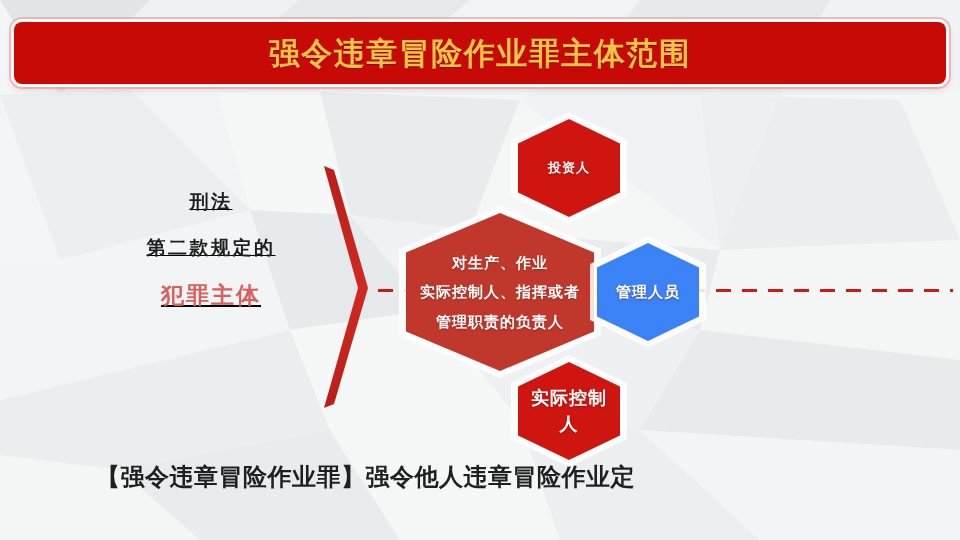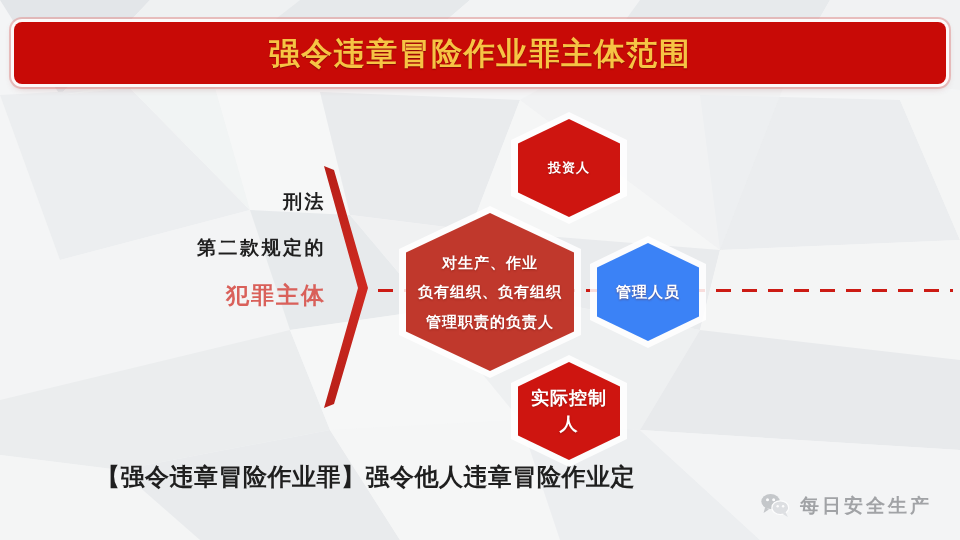--- a/index.html
+++ b/index.html
@@ -53,22 +53,23 @@
     text-shadow: 0 1px 1px rgba(90,10,8,0.55);
     white-space: nowrap;
   }
 
   
   .left-text {
     position: absolute;
     left: 96px;
     top: 192px;
     width: 230px;
-    text-align: right;
+    text-align: center;
     z-index: 14;
+    text-decoration: underline;
   }
   .left-line {
     color: #1f1f1f;
     font-size: 19px;
     font-weight: bold;
     letter-spacing: 2.5px;
     line-height: 1;
     margin-bottom: 27px;
     white-space: nowrap;
   }
@@ -149,21 +150,21 @@
     line-height: 1.45;
     letter-spacing: 1px;
     text-shadow: 0 1px 2px rgba(110,20,14,0.45);
     padding: 0 6px;
   }
 
   
   #hex-center {
     left: 406px;
     top: 213px;
-    width: 168px;
+    width: 188px;
     height: 158px;
   }
   #hex-center .hex { background: #c0382c; }
   #hex-center .hex-label { font-size: 15px; line-height: 1.95; }
 
   
   #hex-top {
     left: 518px;
     top: 119px;
     width: 102px;
@@ -282,21 +283,21 @@
     <polygon points="24,6 34,10 68,128 34,244 24,248 58,128" fill="url(#chevGrad)"></polygon>
   </svg>
 
   <div class="dash-line"></div>
 
   <div class="hex-wrap" id="hex-center">
     <div class="hex-halo"></div>
     <div class="hex">
       <div class="hex-label">
         <div>对生产、作业</div>
-        <div>负有组织、负有组织</div>
+        <div>实际控制人、指挥或者</div>
         <div>管理职责的负责人</div>
       </div>
     </div>
   </div>
 
   <div class="hex-wrap" id="hex-top">
     <div class="hex-halo"></div>
     <div class="hex">
       <div class="hex-label">投资人</div>
     </div>
@@ -311,27 +312,14 @@
 
   <div class="hex-wrap" id="hex-bottom">
     <div class="hex-halo"></div>
     <div class="hex">
       <div class="hex-label">实际控制人</div>
     </div>
   </div>
 
   <div class="caption">【强令违章冒险作业罪】强令他人违章冒险作业定</div>
 
-  <div class="watermark">
-    <svg class="wechat-icon" viewBox="0 0 34 28">
-      <ellipse cx="12" cy="10" rx="10.5" ry="8.5" fill="#b9bcc0"></ellipse>
-      <polygon points="6,16 4,23 10,19" fill="#b9bcc0"></polygon>
-      <circle cx="8.5" cy="8" r="1.7" fill="#ffffff"></circle>
-      <circle cx="15.5" cy="8" r="1.7" fill="#ffffff"></circle>
-      <ellipse cx="23" cy="17" rx="9.5" ry="7.8" fill="#d8dade" stroke="#ffffff" stroke-width="1.4"></ellipse>
-      <polygon points="29,22 31.5,27.5 25.5,24" fill="#d8dade"></polygon>
-      <circle cx="20" cy="15.5" r="1.4" fill="#ffffff"></circle>
-      <circle cx="26.2" cy="15.5" r="1.4" fill="#ffffff"></circle>
-    </svg>
-    <div class="watermark-text">每日安全生产</div>
-  </div>
 
 </div>
 
 </body></html>

